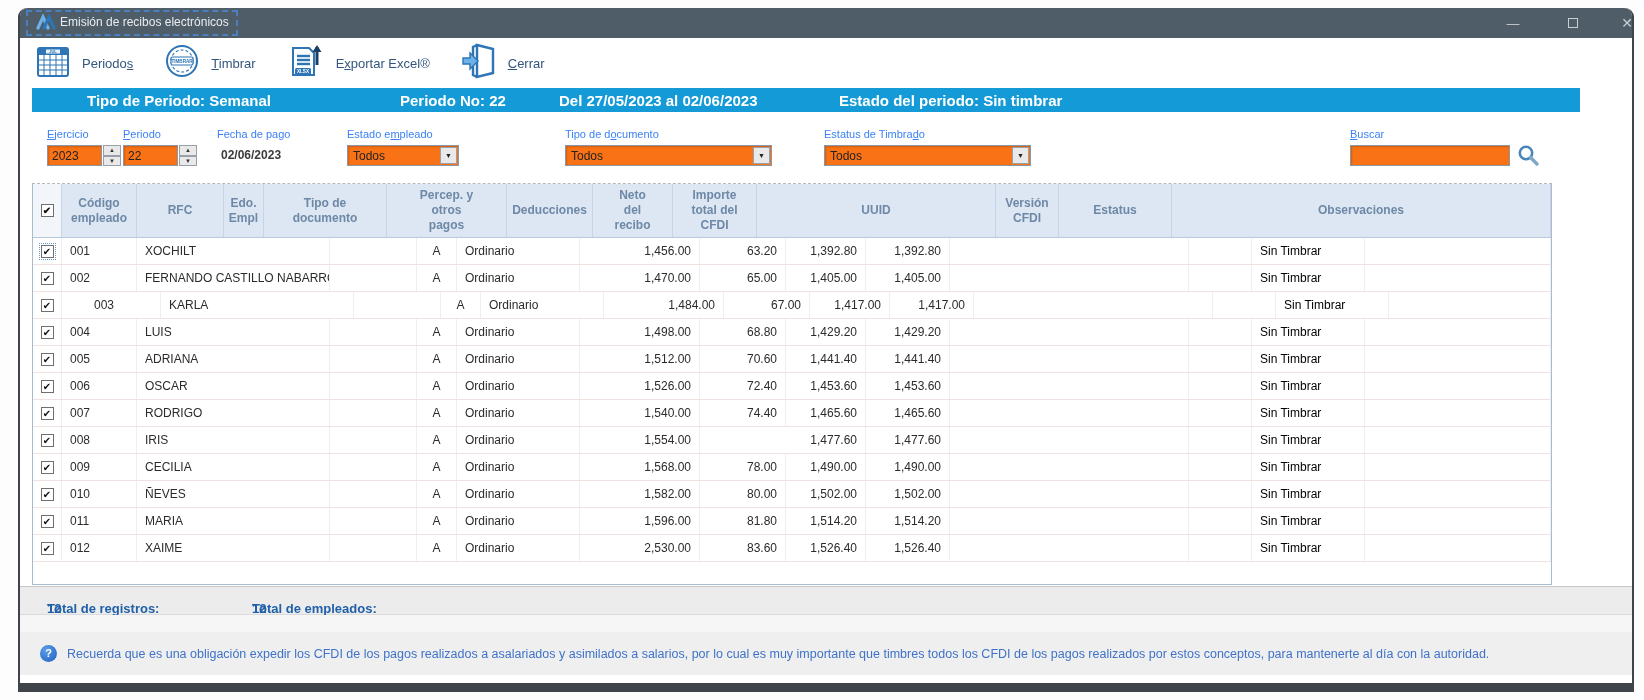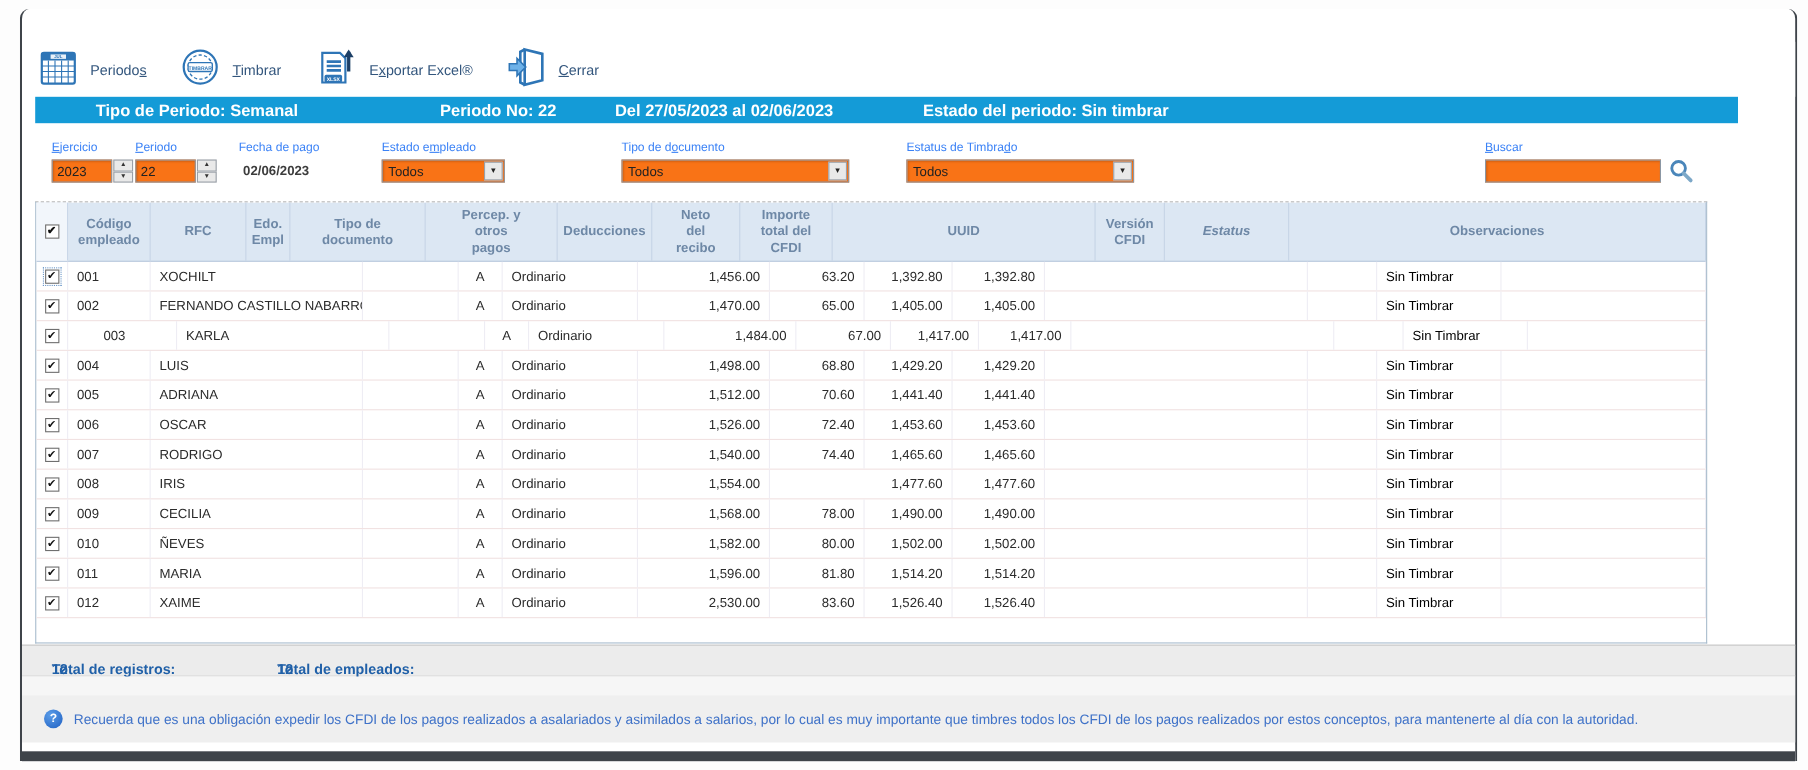--- a/index.html
+++ b/index.html
@@ -93,20 +93,35 @@
   #bottomband { position:absolute; left:0; top:675px; width:100%; height:9px; background:#3f444a; }
 
   svg text { font-family:"Liberation Sans",sans-serif; }
 </style>
 </head>
 <body>
 
 <div id="stage">
   <div id="win">
 
+    <div id="titlebar">
+      <div id="title-annotation"></div>
+      <span class="app-icon">
+        <svg width="20" height="18" viewBox="0 0 20 18">
+          <path d="M2 14 L7 3 L12 14" stroke="#6db1e8" stroke-width="3.2" fill="none" stroke-linecap="round"></path>
+          <path d="M8 14 L13 3 L18 14" stroke="#2e75b6" stroke-width="3.2" fill="none" stroke-linecap="round"></path>
+        </svg>
+      </span>
+      <span id="title-text">Emisión de recibos electrónicos</span>
+      <div class="winctl" id="btn-min">—</div>
+      <div class="winctl" id="btn-max">
+          <span class="maxbox"></span>
+        </div>
+      <div class="winctl" id="btn-close">✕</div>
+    </div>
 
     <div id="toolbar">
       <div class="tb-item">
         <span>
           <svg width="38" height="36" viewBox="0 0 38 36">
             <rect x="4" y="5" width="30" height="28" rx="2" fill="#ffffff" stroke="#2e75b6" stroke-width="2"></rect>
             <rect x="4" y="5" width="30" height="7" fill="#2e75b6"></rect>
             <rect x="12" y="6.5" width="14" height="4" fill="#e8f0f8"></rect>
             <text x="19" y="10" font-size="4" fill="#2e75b6" text-anchor="middle" font-weight="bold">JUL</text>
             <g stroke="#2e75b6" stroke-width="1">
@@ -239,21 +254,21 @@
           <div class="th al-right" style="width: 86px;">Deducciones</div>
           <div class="th al-right" style="width: 80px;">Neto
 del
 recibo</div>
           <div class="th al-right" style="width: 84px;">Importe
 total del
 CFDI</div>
           <div class="th al-left" style="width: 239px;">UUID</div>
           <div class="th al-center" style="width: 63px;">Versión
 CFDI</div>
-          <div class="th al-left" style="width: 113px; font-style: italic;">Estatus</div>
+          <div class="th al-left" style="width: 113px;">Estatus</div>
           <div class="th al-left" style="flex: 1 1 0%;">Observaciones</div>
         </div>
       <div id="table-body">
 
       <div class="tr">
             <div class="td cbcell">
               <span class="cbx focus">✔</span>
             </div>
             <div class="td al-left" style="width: 75px;">001</div>
             <div class="td al-left" style="width: 193px;">XOCHILT</div>

